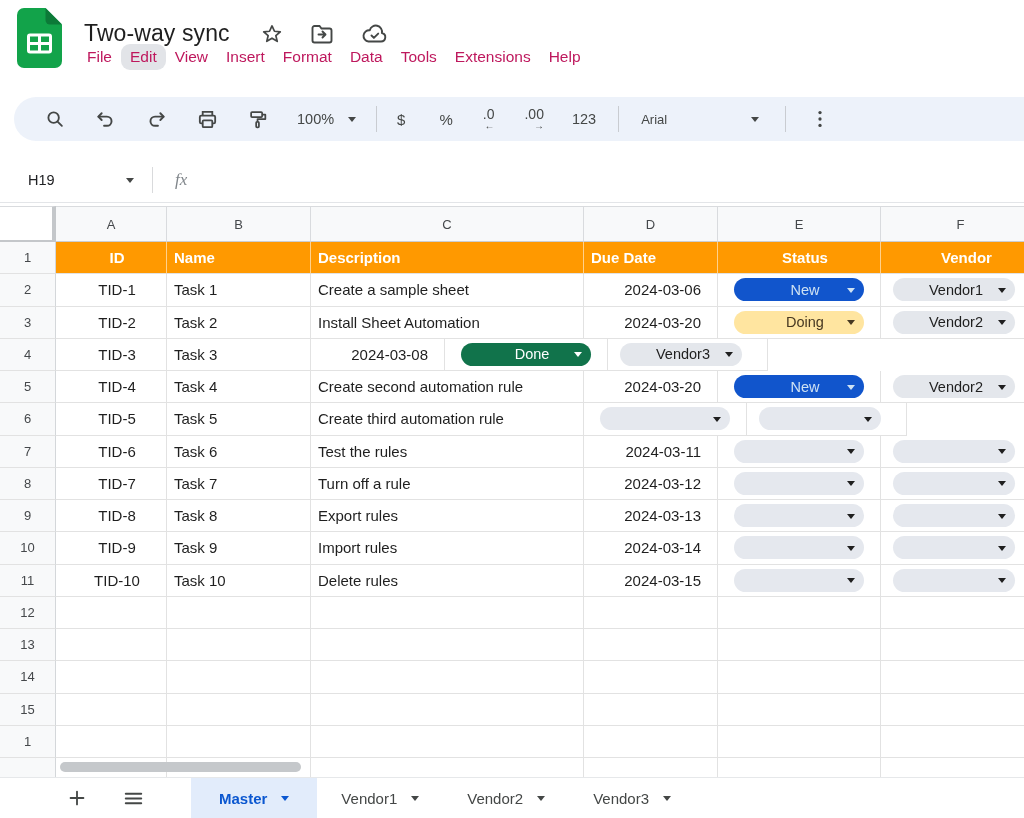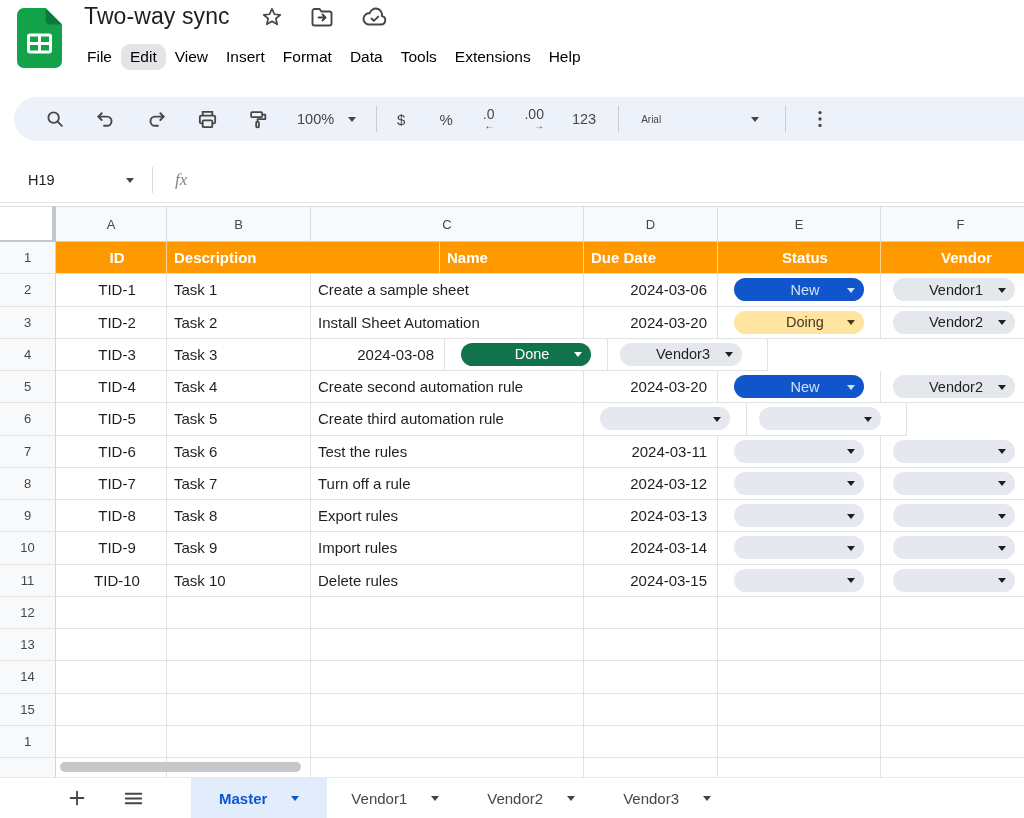--- a/index.html
+++ b/index.html
@@ -3,26 +3,26 @@
 <meta charset="utf-8">
 <style>
   * { margin:0; padding:0; box-sizing:border-box; }
   html,body { width:1024px; height:818px; background:#fff; overflow:hidden;
     font-family:"Liberation Sans","DejaVu Sans",sans-serif; color:#1f1f1f; }
   body { position:relative; }
   svg { display:block; }
 
   
   .logo { position:absolute; left:17px; top:8px; cursor:pointer; }
-  .title-row { position:absolute; left:84px; top:3px; display:flex; align-items:center; }
+  .title-row { position:absolute; left:84px; top:20px; display:flex; align-items:center; }
   .doc-title { font-size:23px; font-weight:500; color:#1f1f1f; letter-spacing:.1px; }
   .title-icons { display:flex; align-items:center; gap:27px; margin-left:31px; color:#444746; }
   .title-icons > span { display:inline-flex; cursor:pointer; }
 
-  .menubar { position:absolute; left:78px; top:44px; display:flex; align-items:center; font-size:15.5px; color:#000000; }
+  .menubar { position:absolute; left:78px; top:44px; display:flex; align-items:center; font-size:15.5px; color:#be185d; }
   .menu-item { padding:4px 9px; border-radius:9px; cursor:pointer; }
   .menu-item.active { background:#e2e4e8; }
 
   
   .toolbar { position:absolute; left:14px; right:0; top:97px; height:44px;
     background:#edf2fa; border-radius:22px 0 0 22px; display:flex; align-items:center;
     padding-left:30px; color:#444746; }
   .tb-i { display:inline-flex; align-items:center; justify-content:center; cursor:pointer; flex:none; }
   .tb-gap { width:28px; flex:none; }
   .tb-text { font-size:14.5px; font-weight:500; color:#444746; cursor:pointer; }
@@ -54,41 +54,41 @@
     border-right:4px solid #c4c7ca; border-bottom:2px solid #c4c7ca; cursor:pointer; }
   .grow { display:flex; height:32.25px; }
   .gut { background:#f8f9fa; border-right:1px solid #d4d7da; border-bottom:1px solid #e2e2e2;
     display:flex; align-items:center; justify-content:center; font-size:13px; color:#45484b; cursor:pointer; }
   .cell { border-right:1px solid #e2e2e2; border-bottom:1px solid #e2e2e2; font-size:15px;
     display:flex; align-items:center; white-space:nowrap; overflow:hidden; cursor:cell; }
   .cg{width:56px;flex:none} .ca{width:111px;flex:none} .cb{width:144px;flex:none}
   .cc{width:273px;flex:none} .cd{width:134px;flex:none} .ce{width:163px;flex:none} .cf{width:160px;flex:none}
   .al-c { justify-content:center;padding-left:12px; }
   .al-l { justify-content:flex-start; padding-left:7px; }
-  .al-r { justify-content:flex-end; padding-right:10px; }
+  .al-r { justify-content:flex-end; padding-right:16px; }
   .hcell { color:#fff; font-weight:700; border-right:1px solid rgba(255,255,255,.55); }
 
   .chip { position:relative; height:23px; border-radius:12px; display:flex; align-items:center;
     justify-content:center; font-size:14.5px; cursor:pointer; }
   .status-chip { width:130px; margin:16px auto; }
   .vendor-chip { width:122px; margin-left:12px; }
   .chip-label { transform:translateX(2px); }
   .status-chip .chip-label { transform:translateX(6px); }
   .chip-caret { position:absolute; right:9px; top:50%; margin-top:-2px; width:0; height:0;
     border-left:4.5px solid transparent; border-right:4.5px solid transparent; border-top:5px solid currentColor; }
 
   
   .hscroll { position:absolute; left:60px; top:762px; width:241px; height:10px; border-radius:5px;
     background:#c5c8cb; cursor:pointer; }
   .tabbar { position:absolute; left:0; right:0; bottom:0; height:41px; background:#fff;
     border-top:1px solid #e6e8ea; display:flex; align-items:stretch; }
   .tab-btn { display:flex; align-items:center; color:#444746; cursor:pointer; }
   .add-btn { margin-left:66px; }
   .all-btn { margin-left:34px; }
-  .sheet-tab { display:flex; align-items:center; gap:24px; padding:0 24px; font-size:15px;
+  .sheet-tab { display:flex; align-items:center; gap:14px; padding:0 24px; font-size:15px;
     font-weight:500; color:#444746; cursor:pointer; }
   .sheet-tab .caret { border-top-color:#444746; }
   .sheet-tab.active { background:#e2ecfb; color:#0b57d0; font-weight:600; margin-left:46px; }
   .sheet-tab.active .caret { border-top-color:#0b57d0; }
 </style>
 </head>
 <body>
 
 <div class="logo">
   <svg width="45" height="60" viewBox="0 0 45 60">
@@ -192,21 +192,21 @@
   <span class="decbtn">
     <b>.00</b>
       <i style="align-self:flex-end">→</i>
   </span>
   <span class="tb-gap" style="width:28px"></span>
   <span class="tb-text" style="font-weight:400">123</span>
   <span style="width:22px"></span>
   <span class="tb-divider"></span>
   <span style="width:22px"></span>
   <span class="fontbox">
-    <span class="tb-text" style="font-size:10px">Arial</span>
+    <span class="tb-text" style="font-size:13px">Arial</span>
     <span class="caret"></span>
   </span>
   <span style="width:26px"></span>
   <span class="tb-divider"></span>
   <span style="width:24px"></span>
   <span class="tb-i">
     <svg width="20" height="22" viewBox="0 0 20 24" fill="#444746">
       <circle cx="10" cy="5" r="1.8"></circle>
         <circle cx="10" cy="12" r="1.8"></circle>
         <circle cx="10" cy="19" r="1.8"></circle>
@@ -230,22 +230,22 @@
       <div class="colhead cb">B</div>
       <div class="colhead cc">C</div>
       <div class="colhead cd">D</div>
       <div class="colhead ce">E</div>
       <div class="colhead cf">F</div>
     </div>
   <div>
       <div class="grow">
         <div class="gut cg">1</div>
         <div class="cell ca hcell al-c" style="background: rgb(255, 153, 0);">ID</div>
+        <div class="cell cb hcell al-l" style="background: rgb(255, 153, 0);">Name</div>
         <div class="cell cc hcell al-l" style="background: rgb(255, 153, 0);">Description</div>
-        <div class="cell cb hcell al-l" style="background: rgb(255, 153, 0);">Name</div>
         <div class="cell cd hcell al-l" style="background: rgb(255, 153, 0);">Due Date</div>
         <div class="cell ce hcell al-c" style="background: rgb(255, 153, 0);">Status</div>
         <div class="cell cf hcell al-c" style="background: rgb(255, 153, 0);">Vendor</div>
       </div>
       <div class="grow">
         <div class="gut cg">2</div>
         <div class="cell ca al-c">TID-1</div>
         <div class="cell cb al-l">Task 1</div>
         <div class="cell cc al-l">Create a sample sheet</div>
         <div class="cell cd al-r">2024-03-06</div>

